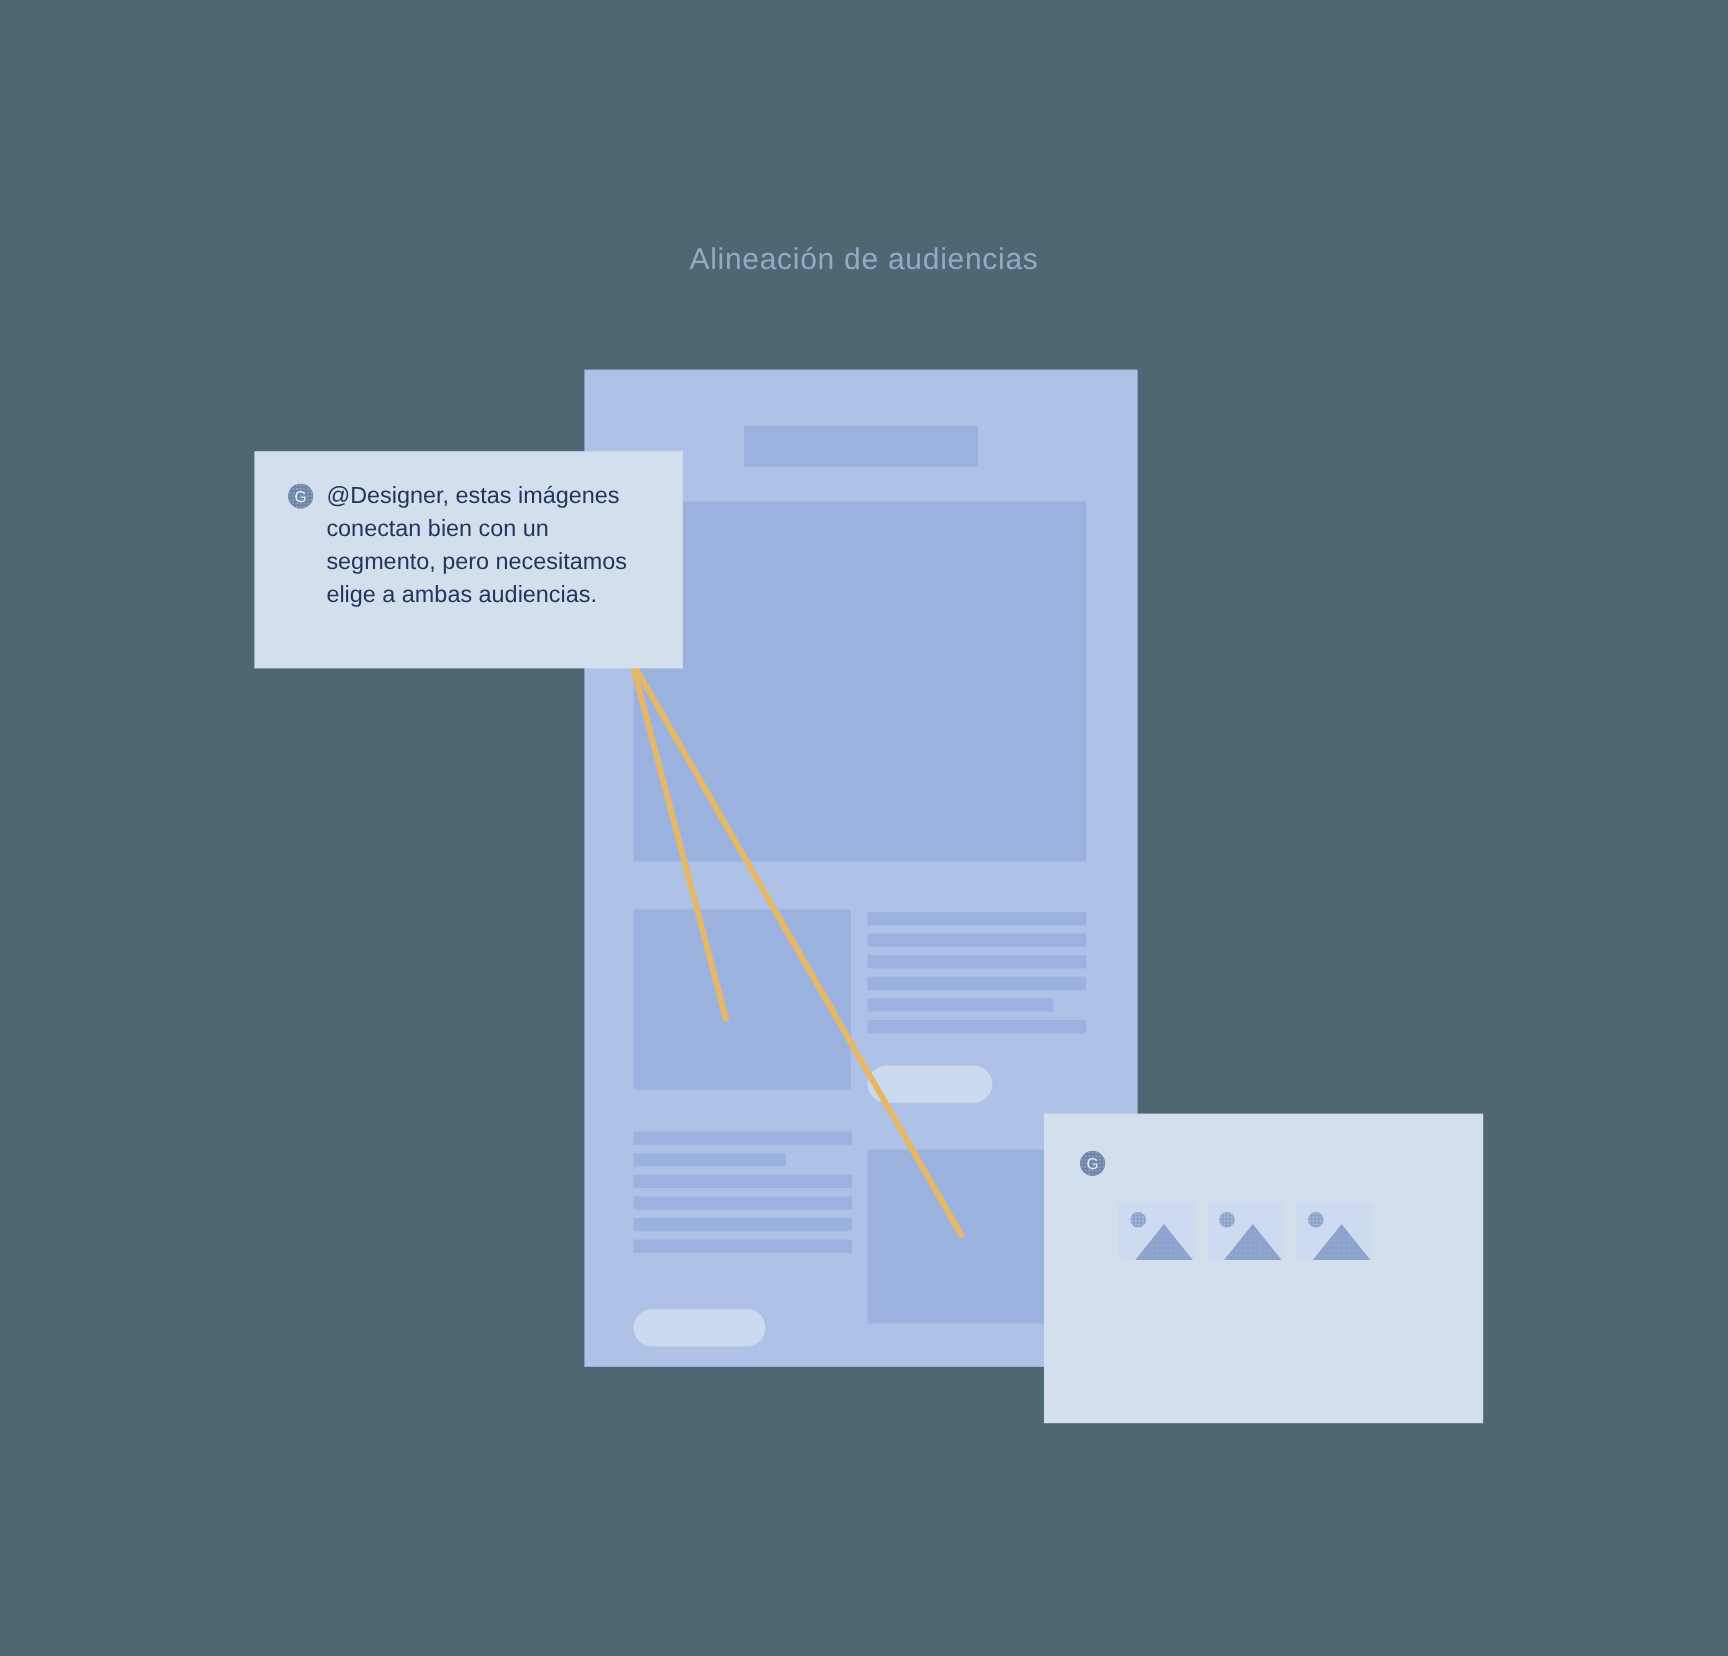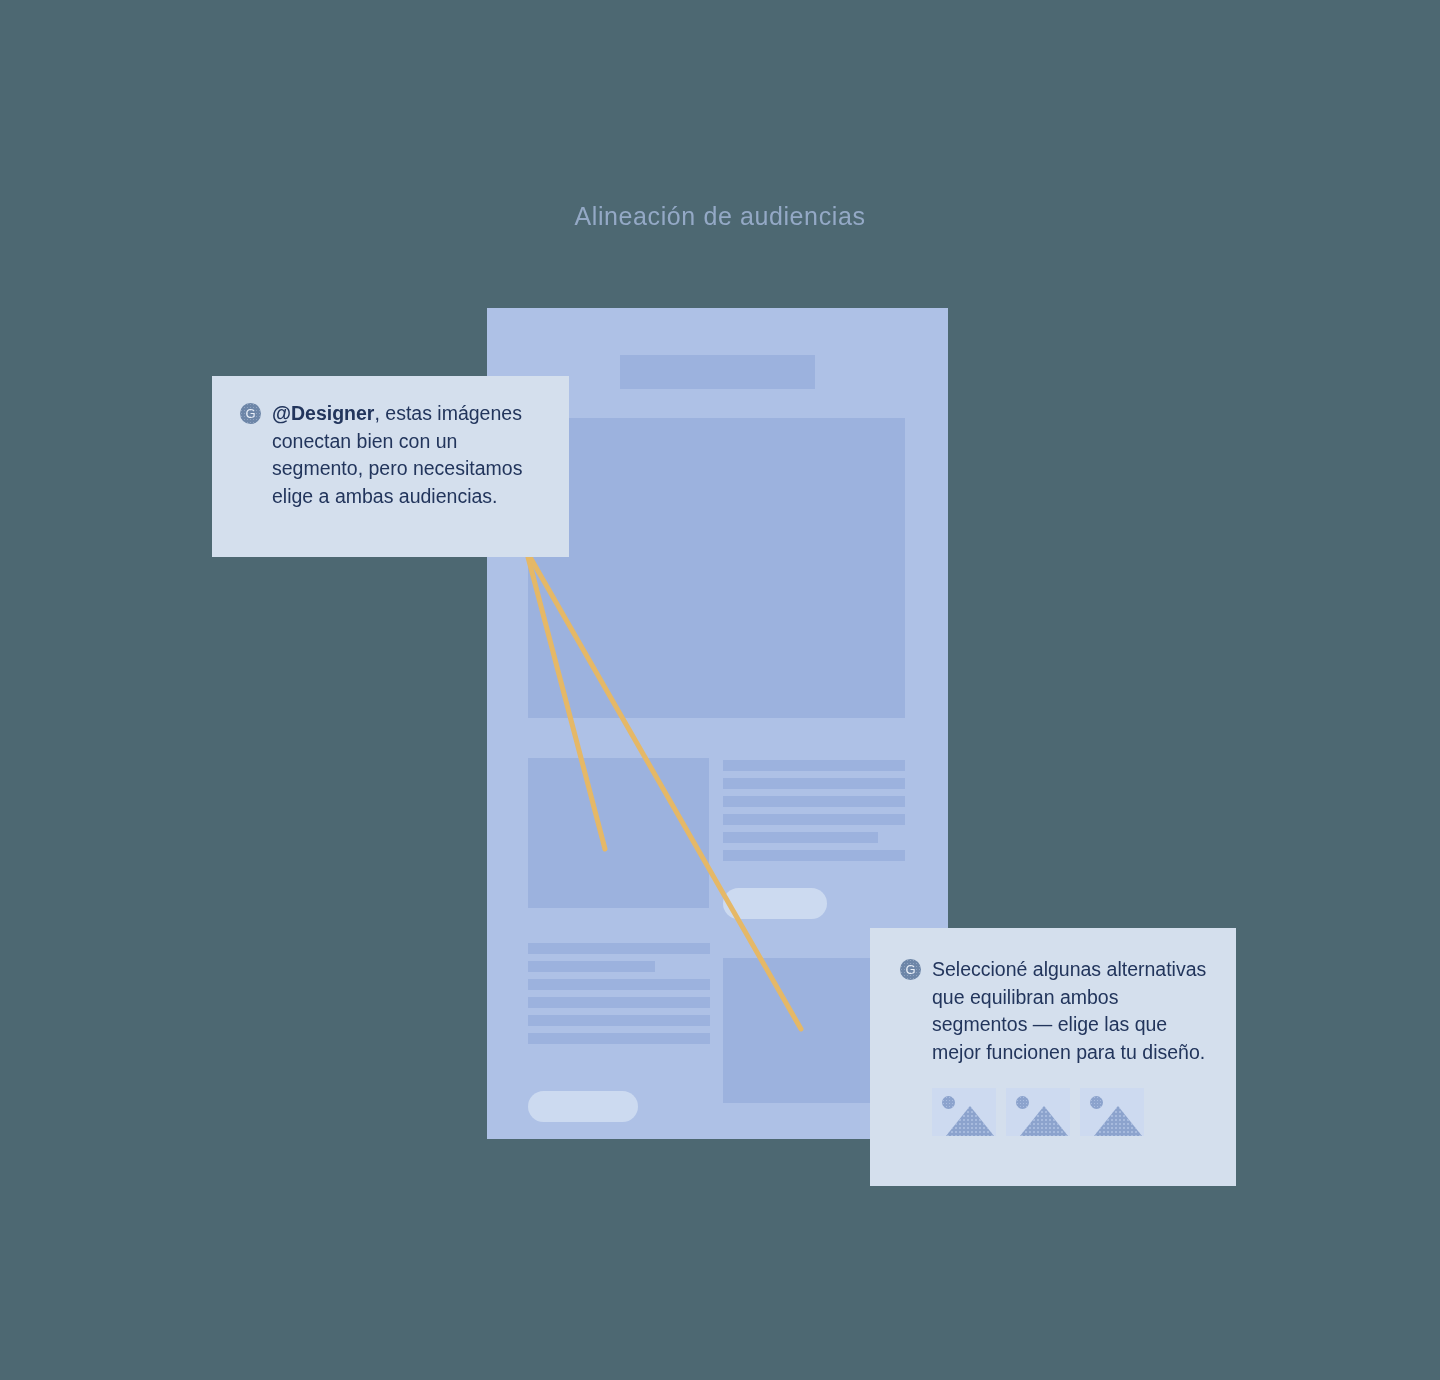--- a/index.html
+++ b/index.html
@@ -148,21 +148,21 @@
     text-align: center;
     font-weight: 400;
     margin-top: 3px;
   }
   .bubble-text {
     font-size: 19.5px;
     line-height: 27.5px;
     color: #22355c;
     font-weight: 400;
   }
-  .bubble-text b { font-weight: 700; }
+  .bubble-text b { font-weight: 400; }
 
   
   .thumbs {
     display: flex;
     gap: 10px;
     margin-top: 22px;
     margin-left: 32px;
   }
   .thumb {
     position: relative;
@@ -252,21 +252,20 @@
   <div class="bubble" id="bubble-1">
     <div class="bubble-row">
       <div class="avatar">G</div>
       <div class="bubble-text"><b>@Designer</b><span>, estas imágenes conectan bien con un segmento, pero necesitamos elige a ambas audiencias.</span></div>
     </div>
   </div>
 
   <div class="bubble" id="bubble-2">
     <div class="bubble-row">
       <div class="avatar">G</div>
-      <div class="bubble-text">Seleccioné algunas alternativas que equilibran ambos segmentos — elige las que mejor funcionen para tu diseño.</div>
     </div>
     <div class="thumbs">
       <div class="thumb">
         <div class="sun"></div>
         <div class="mtn"></div>
         <div class="mtn-tex"></div>
       </div>
       <div class="thumb">
         <div class="sun"></div>
         <div class="mtn"></div>

